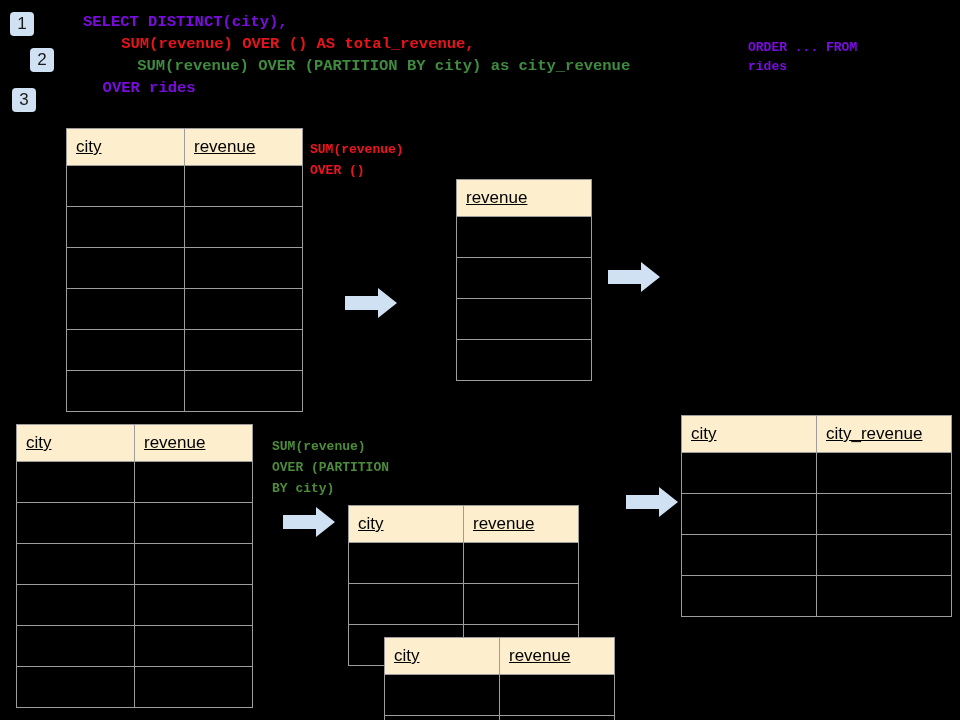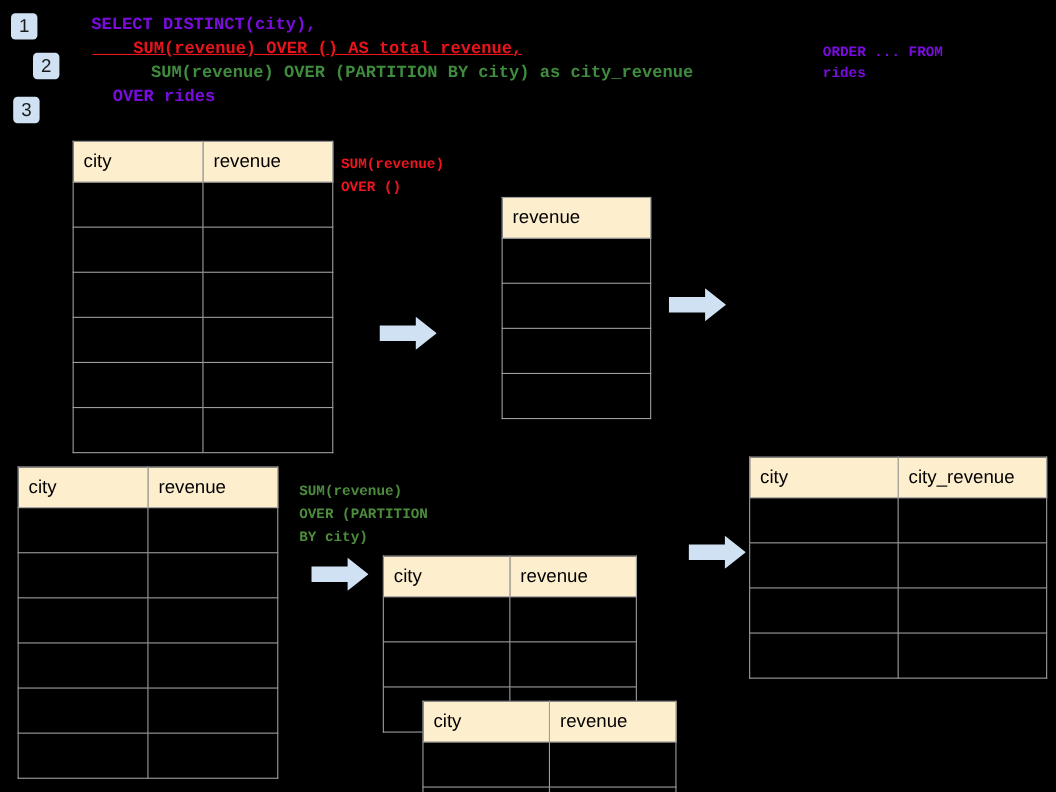--- a/index.html
+++ b/index.html
@@ -37,21 +37,21 @@
   .code {
     position: absolute;
     font-family: "Liberation Mono", monospace;
     font-size: 15.5px;
     line-height: 21.5px;
     white-space: pre;
     font-weight: bold;
     letter-spacing: 0px;
   }
   .code.sql-purple { color: #7b0ce0; }
-  .code.sql-red    { color: #e8141b; text-decoration: underline; }
+  .code.sql-red    { color: #e8141b; }
   .code.sql-green  { color: #3f8c3f; }
 
   .note {
     position: absolute;
     font-family: "Liberation Mono", monospace;
     font-size: 13px;
     line-height: 21px;
     white-space: pre;
     font-weight: bold;
   }
@@ -63,20 +63,21 @@
   .tbl {
     position: absolute;
     border-collapse: collapse;
     table-layout: fixed;
     background: #000000;
   }
   .tbl th, .tbl td {
     border: 1px solid #9d9d9d;
     padding: 0;
     margin: 0;
+    text-decoration: underline;
   }
   .tbl th {
     background: #fdeecd;
     color: #000000;
     font-family: "Liberation Sans", sans-serif;
     font-size: 17px;
     font-weight: normal;
     text-align: left;
     padding-left: 9px;
     height: 37px;

